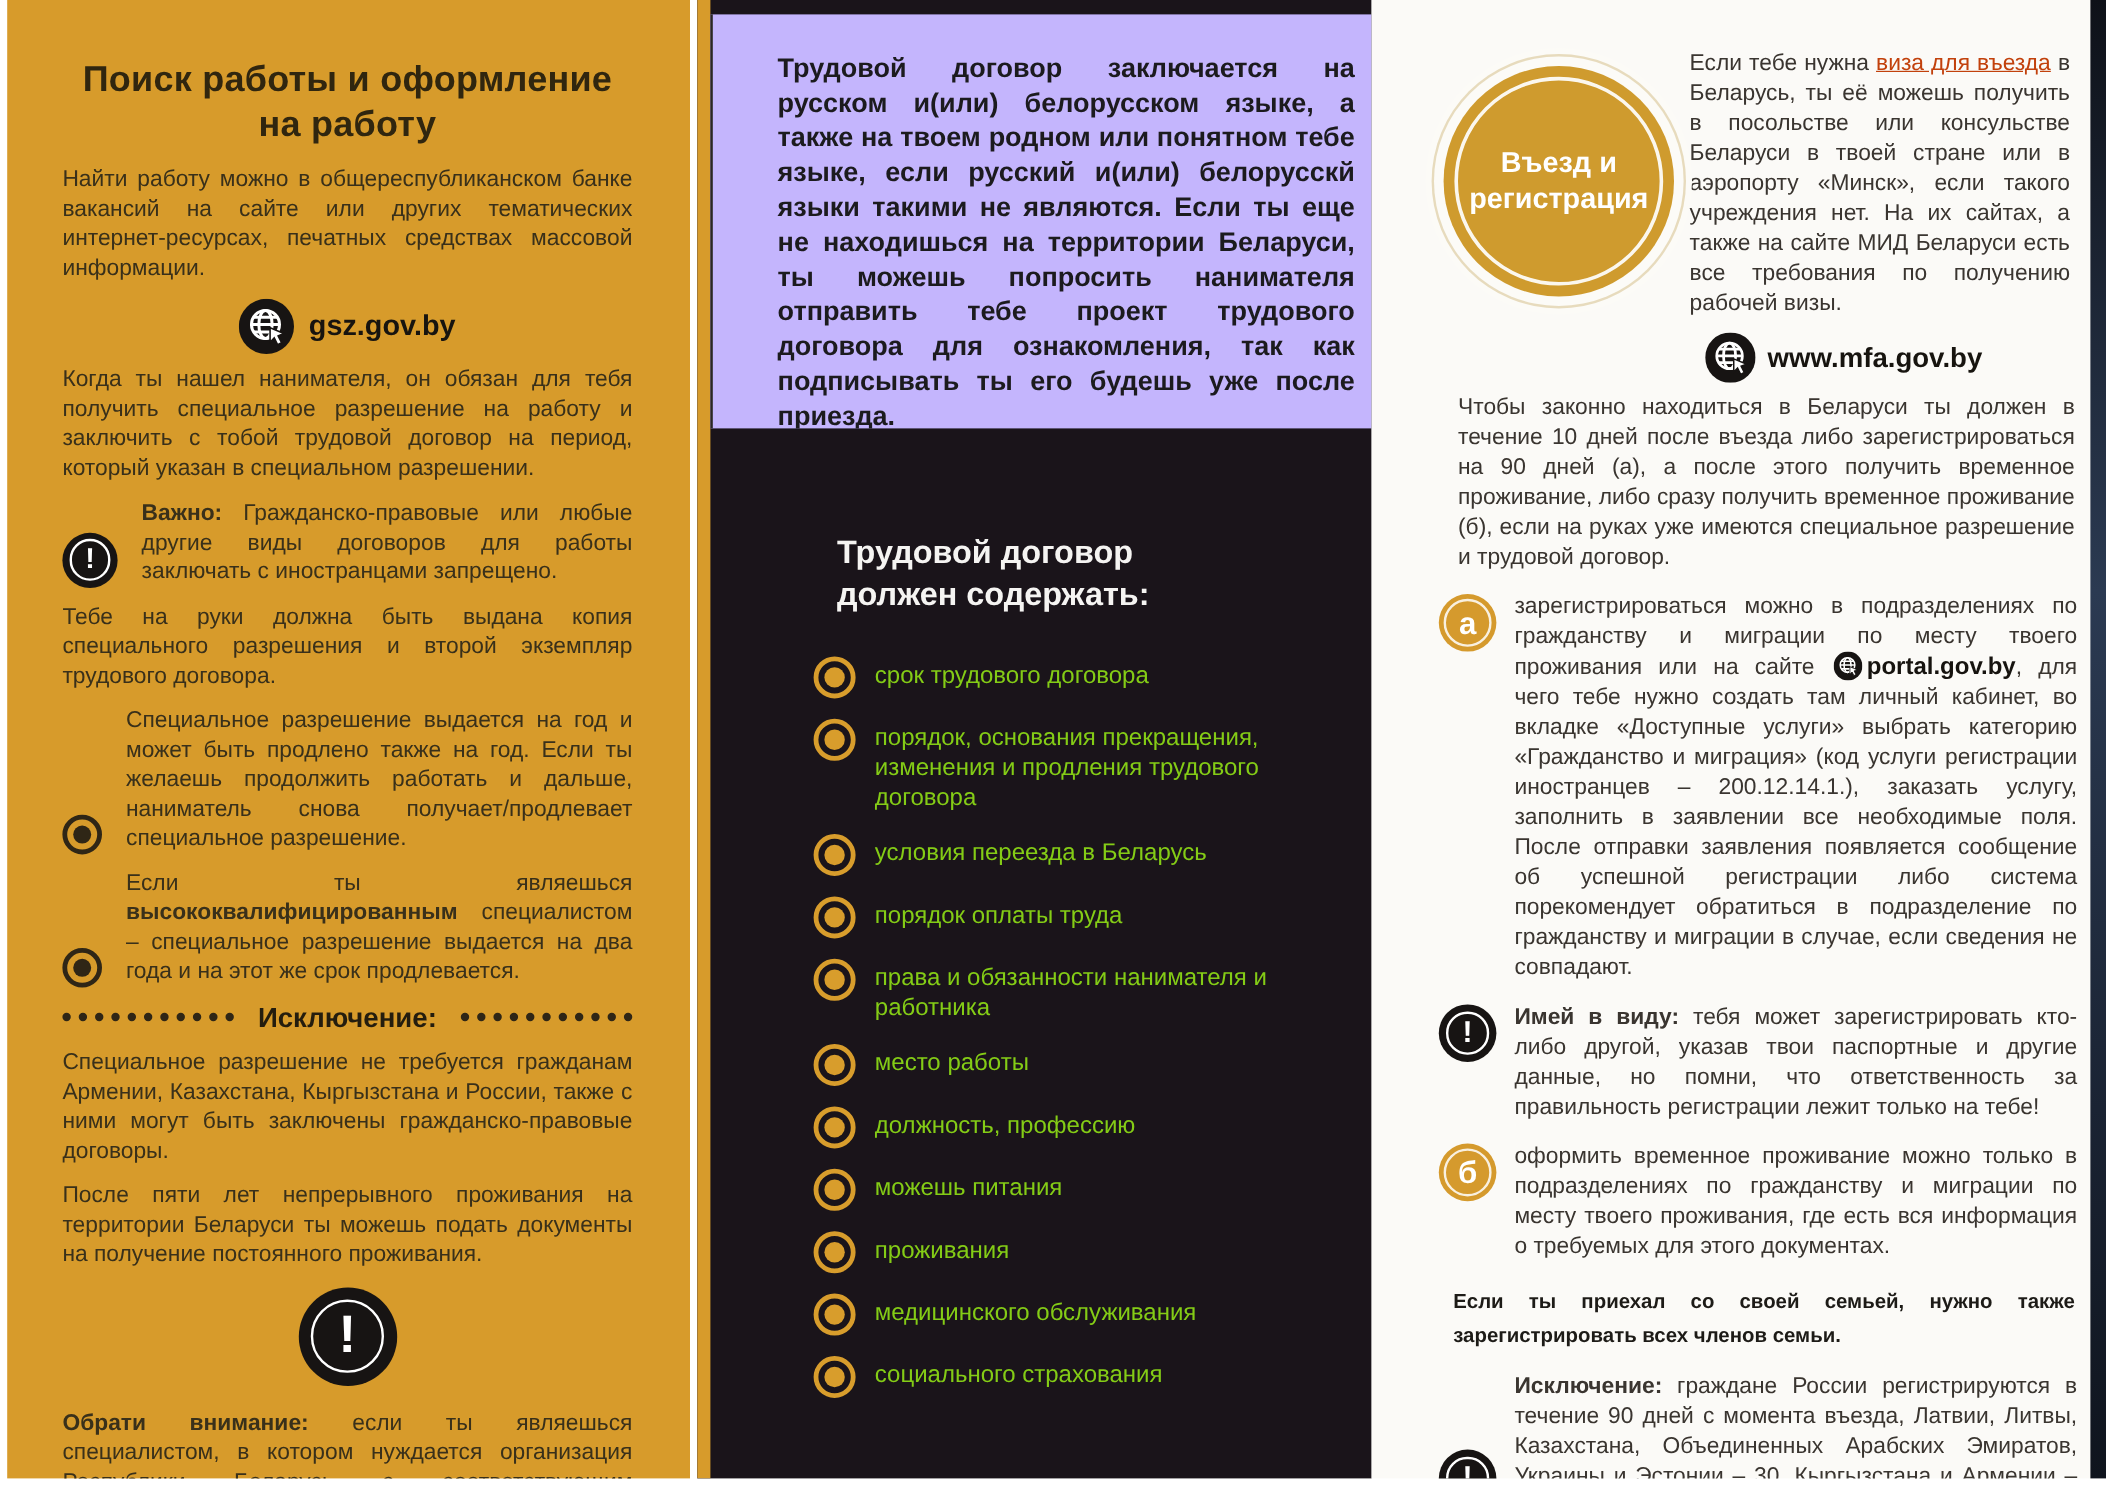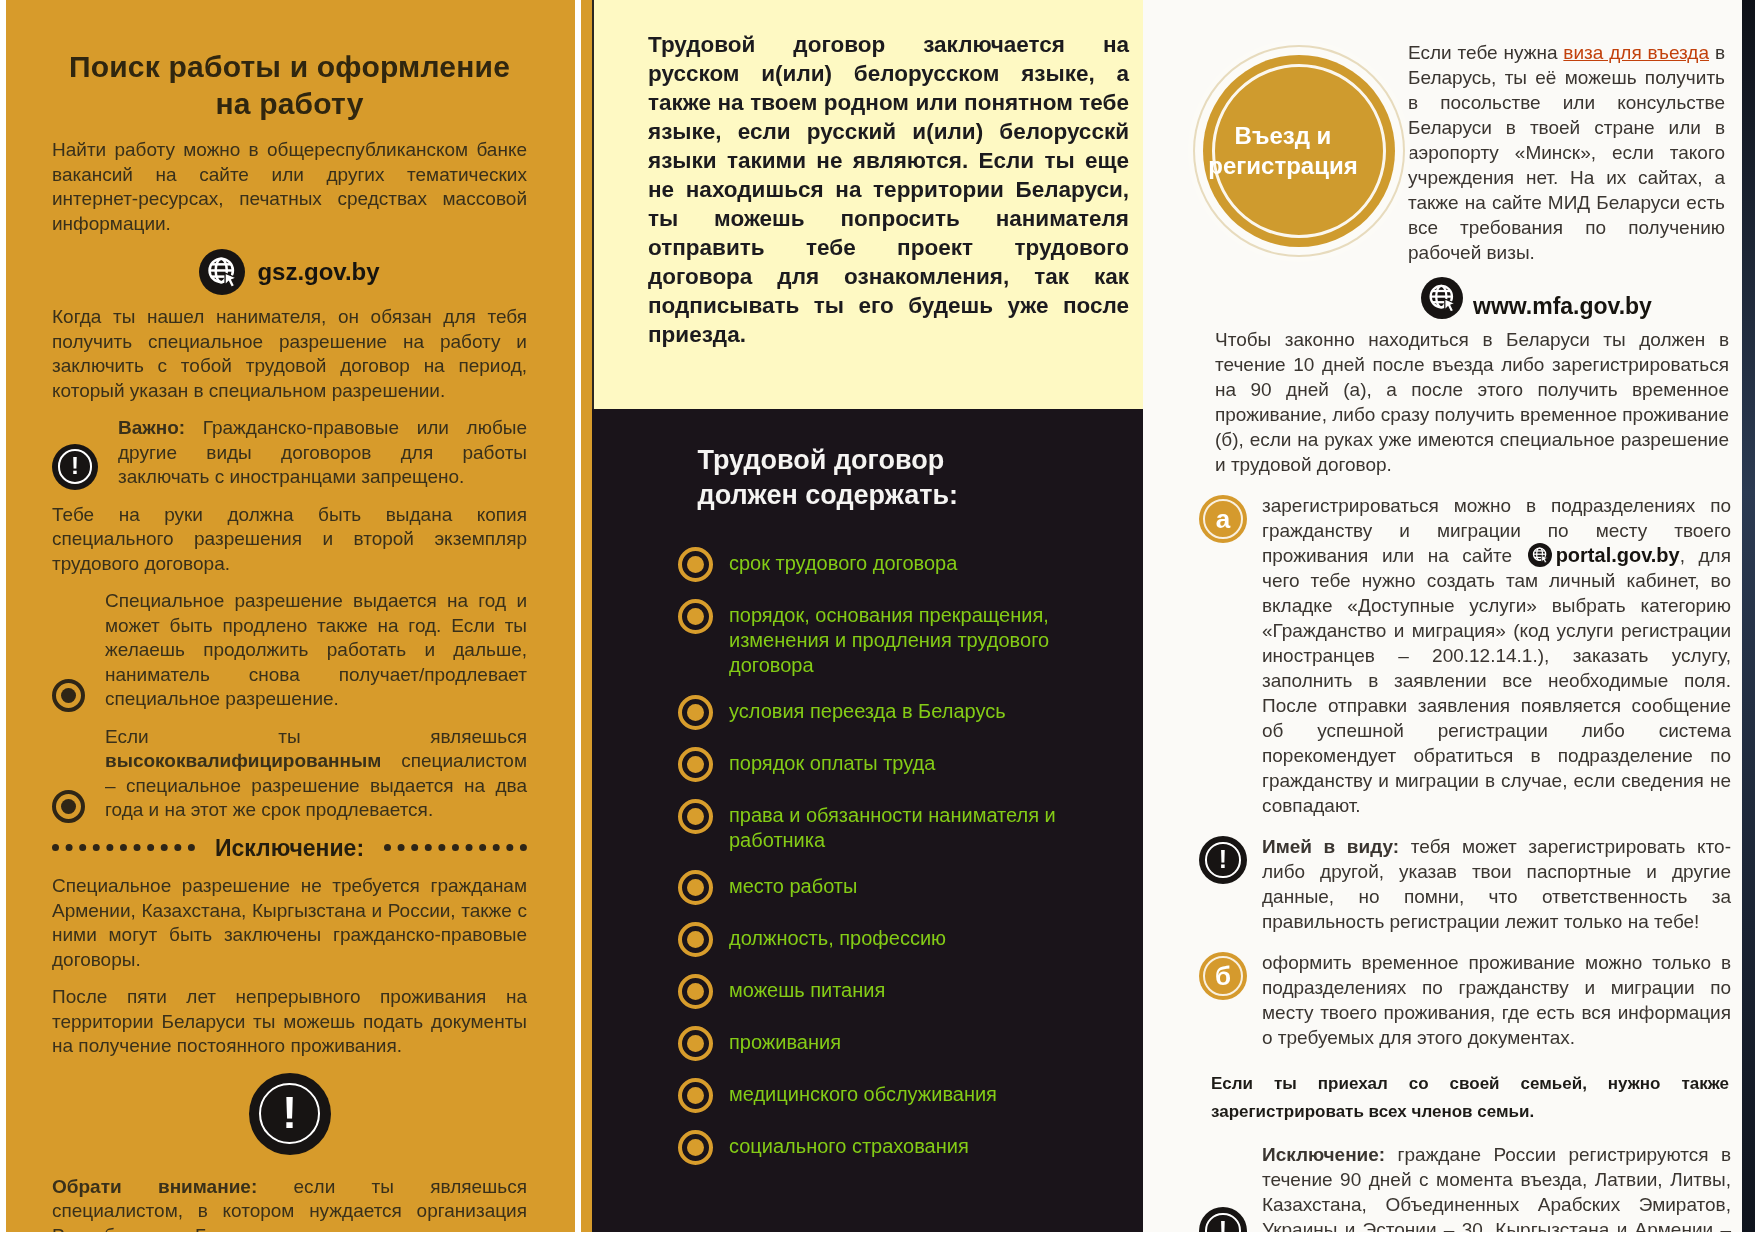--- a/index.html
+++ b/index.html
@@ -43,47 +43,47 @@
   .dots-sep { display:flex; align-items:center; margin:8px 0 14px; }
   .dots { flex:1; height:0; border-top:7px dotted #2f2616; }
   .dots-label { font-weight:bold; font-size:23px; color:#241d0e; margin:0 20px; }
 
   .big-warn-wrap { display:flex; justify-content:center; margin:14px 0 20px; }
   b.inl { color:inherit; }
 
   
   #panel-middle { left:581px; width:562px; background:#1a141a; }
   .gold-stripe { position:absolute; left:0; top:0; width:11px; height:100%; background:#d79b2b; }
-  .mid-white { position:absolute; left:11px; top:0; width:551px; height:409px;
-               background:#fef9c3; border-left:2px solid #2b2724; overflow:hidden; }
+  .mid-white { position:absolute; left:11px; top:12px; width:551px; height:345px;
+               background:#c4b5fd; border-left:2px solid #2b2724; overflow:hidden; }
   .mid-intro { margin:30px 14px 0 54px; font-weight:bold; font-size:22.5px; line-height:29px;
                color:#1c1b1e; text-align:justify; }
   .mid-black { position:absolute; left:11px; top:345px; width:551px; bottom:0; }
   .mid-heading { width:340px; margin:98px auto 0; text-align:left; color:#f5f4f2;
                  font-weight:bold; font-size:27px; line-height:35px; }
   .mid-list { margin:34px 15px 0 86px; }
   .mitem { display:flex; gap:16px; margin-bottom:17px; align-items:flex-start; }
   .mbullet { flex:none; width:35px; height:35px; border:4px solid #d89d2c; border-radius:50%;
              display:flex; align-items:center; justify-content:center; }
   .mbullet i { width:17px; height:17px; background:#d89d2c; border-radius:50%; }
   .mitem .txt { color:#84cc16; font-size:20px; line-height:25px; padding-top:4px; }
 
   
   #panel-right { left:1143px; width:600px; background:#fbfaf7; color:#3a3530;
                  font-size:19px; line-height:25px; }
   .badge { position:absolute; left:60px; top:55px; width:192px; height:192px;
            background:#cf9b2e; border-radius:50%;
            box-shadow:0 0 0 8px #fcfbf7, 0 0 0 10px #e7dbbd, 0 0 0 15px #fcfbf7;
-           display:flex; align-items:center; }
+           display:flex; align-items:center; justify-content:center; }
   .badge-ring { position:absolute; inset:9px; border:3px solid rgba(255,255,255,.92); border-radius:50%; }
   .badge-text { color:#ffffff; font-weight:bold; font-size:24px; line-height:30px;
                 text-align:center; width:160px; }
   .rp-para1 { margin:40px 18px 0 265px; text-align:justify; }
   .accent { color:#c2410c;text-decoration:underline; }
-  .rp-site { display:flex; align-items:flex-end; gap:10px; margin:12px 0 8px 278px; }
+  .rp-site { display:flex; align-items:center; gap:10px; margin:12px 0 8px 278px; }
   .rp-site .site-label { font-size:23px; }
   .rp-para2 { margin:0 14px 0 72px; text-align:justify; }
   .ritem { display:flex; gap:15px; margin:16px 12px 0 56px; }
   .ritem .txt { flex:1; text-align:justify; }
   .abadge { flex:none; width:48px; height:48px; background:#d59a2d; border-radius:50%;
             position:relative; display:flex; align-items:center; justify-content:center;
             color:#ffffff; font-weight:bold; font-size:26px; margin-top:2px; }
   .abadge::before { content:""; position:absolute; inset:4px;
             border:2px solid rgba(255,255,255,.85); border-radius:50%; }
   .inline-globe { display:inline-flex; vertical-align:-5px; margin:0 4px 0 2px; }

